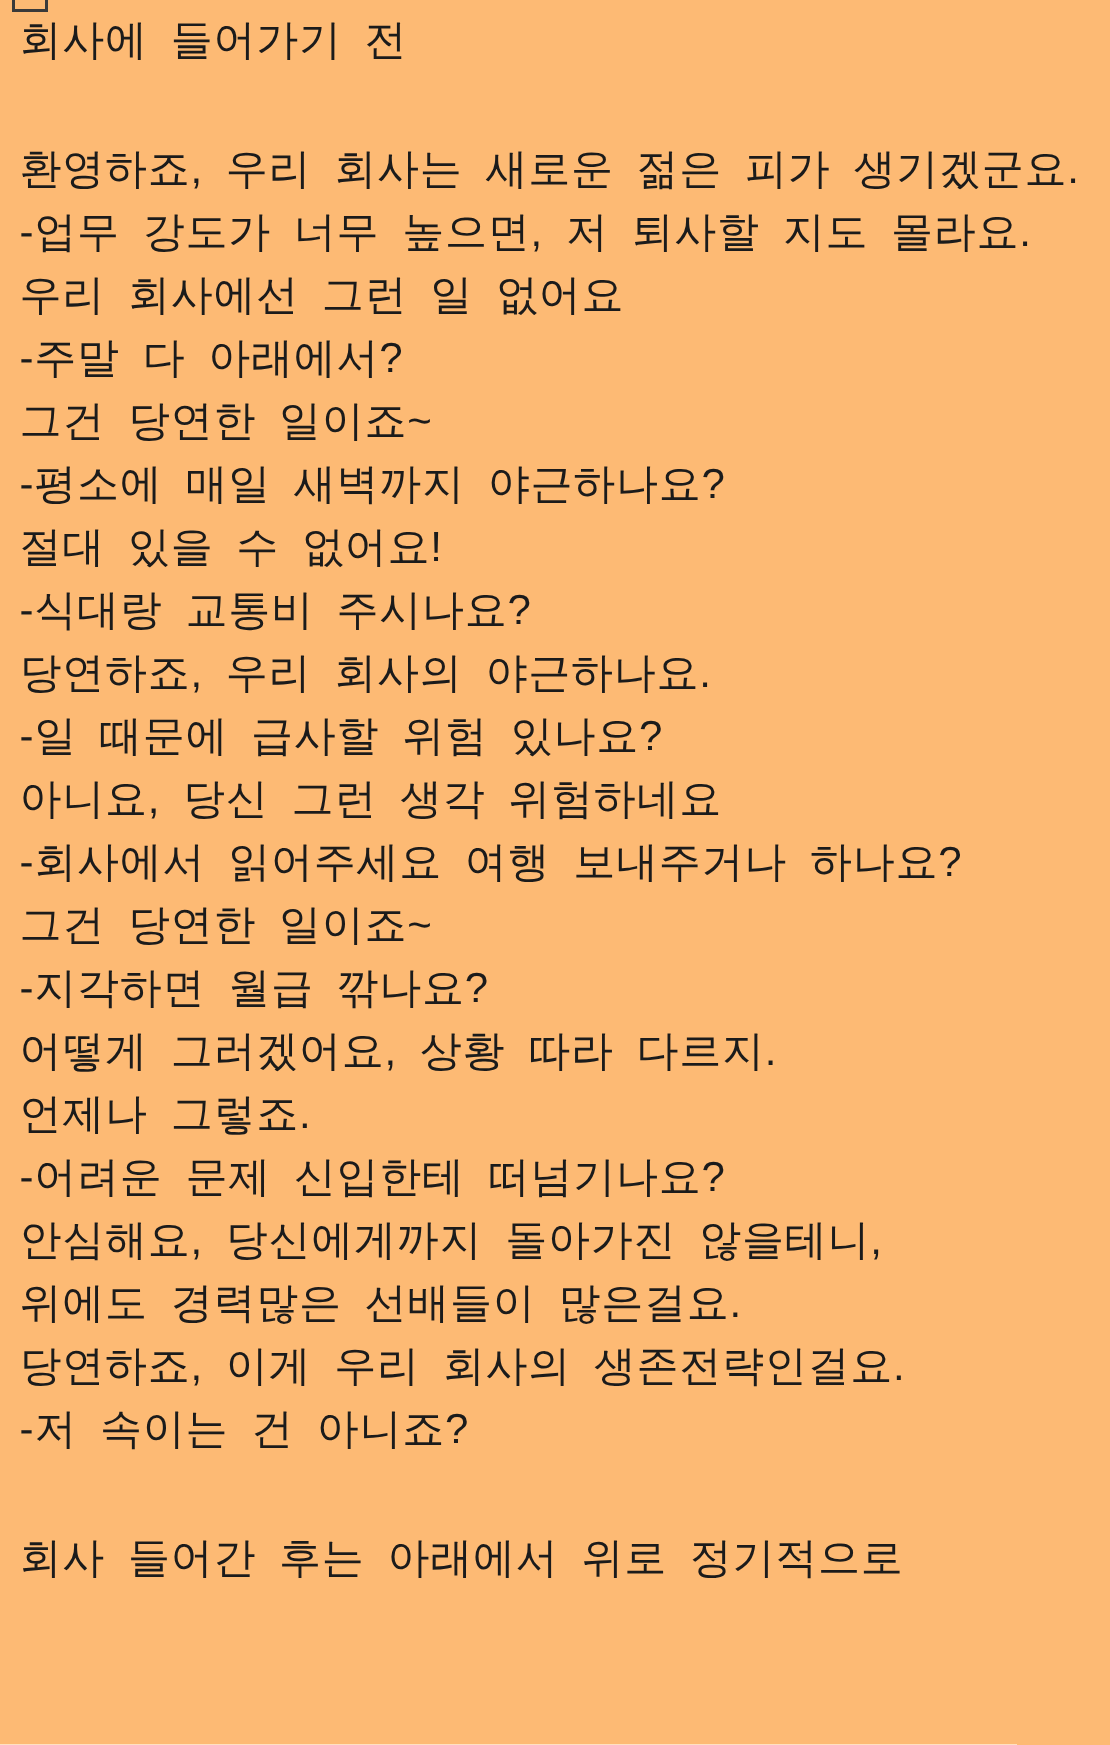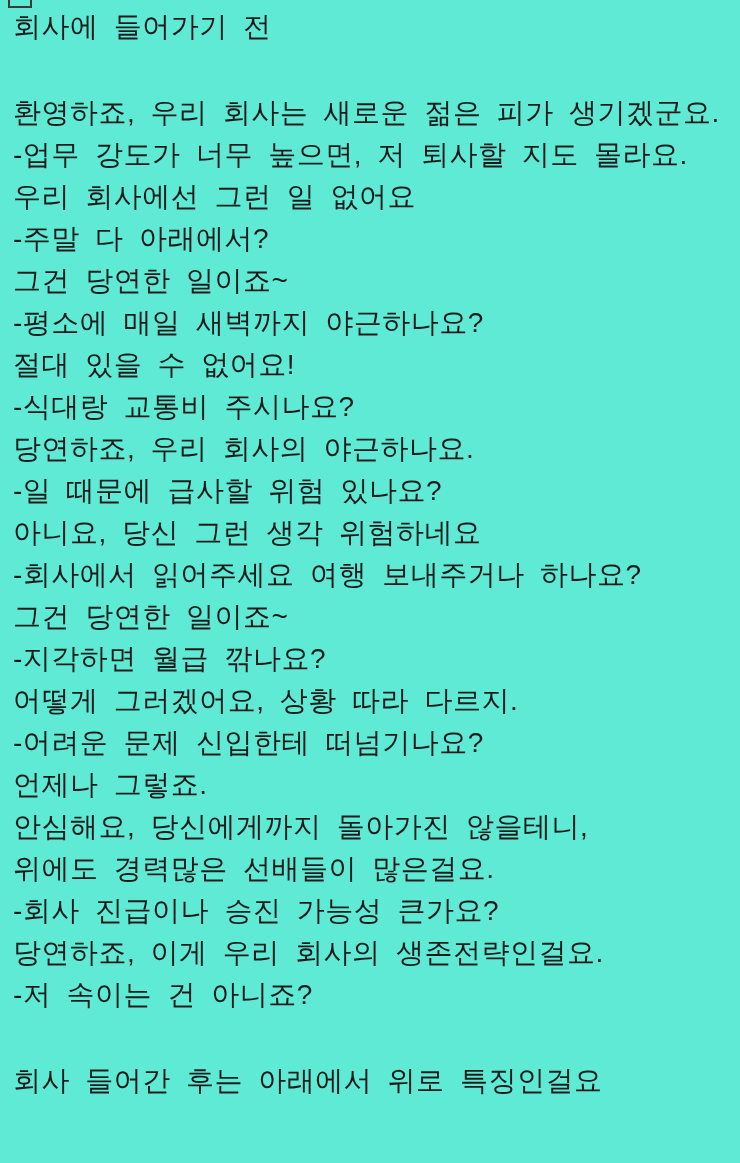--- a/index.html
+++ b/index.html
@@ -4,21 +4,21 @@
 <style>
   html, body {
     margin: 0;
     padding: 0;
     background: #ffffff;
   }
   .page {
     position: relative;
     width: 740px;
     height: 1163px;
-    background: #5eead4;
+    background: #fdba74;
     overflow: hidden;
     font-family: "Liberation Sans", sans-serif;
     color: #1b1b1b;
   }
   
   .crop-mark {
     position: absolute;
     left: 8px;
     top: -4px;
     width: 20px;
@@ -63,23 +63,22 @@
     <div class="line">-평소에 매일 새벽까지 야근하나요?</div>
     <div class="line">절대 있을 수 없어요!</div>
     <div class="line">-식대랑 교통비 주시나요?</div>
     <div class="line">당연하죠, 우리 회사의 야근하나요.</div>
     <div class="line">-일 때문에 급사할 위험 있나요?</div>
     <div class="line">아니요, 당신 그런 생각 위험하네요</div>
     <div class="line">-회사에서 읽어주세요 여행 보내주거나 하나요?</div>
     <div class="line">그건 당연한 일이죠~</div>
     <div class="line">-지각하면 월급 깎나요?</div>
     <div class="line">어떻게 그러겠어요, 상황 따라 다르지.</div>
+    <div class="line">언제나 그렇죠.</div>
     <div class="line">-어려운 문제 신입한테 떠넘기나요?</div>
-    <div class="line">언제나 그렇죠.</div>
     <div class="line">안심해요, 당신에게까지 돌아가진 않을테니,</div>
     <div class="line">위에도 경력많은 선배들이 많은걸요.</div>
-    <div class="line">-회사 진급이나 승진 가능성 큰가요?</div>
     <div class="line">당연하죠, 이게 우리 회사의 생존전략인걸요.</div>
     <div class="line">-저 속이는 건 아니죠?</div>
     <div class="gap"></div>
-    <div class="line">회사 들어간 후는 아래에서 위로 특징인걸요</div>
+    <div class="line">회사 들어간 후는 아래에서 위로 정기적으로</div>
   </div>
 </div>
 
 </body></html>

